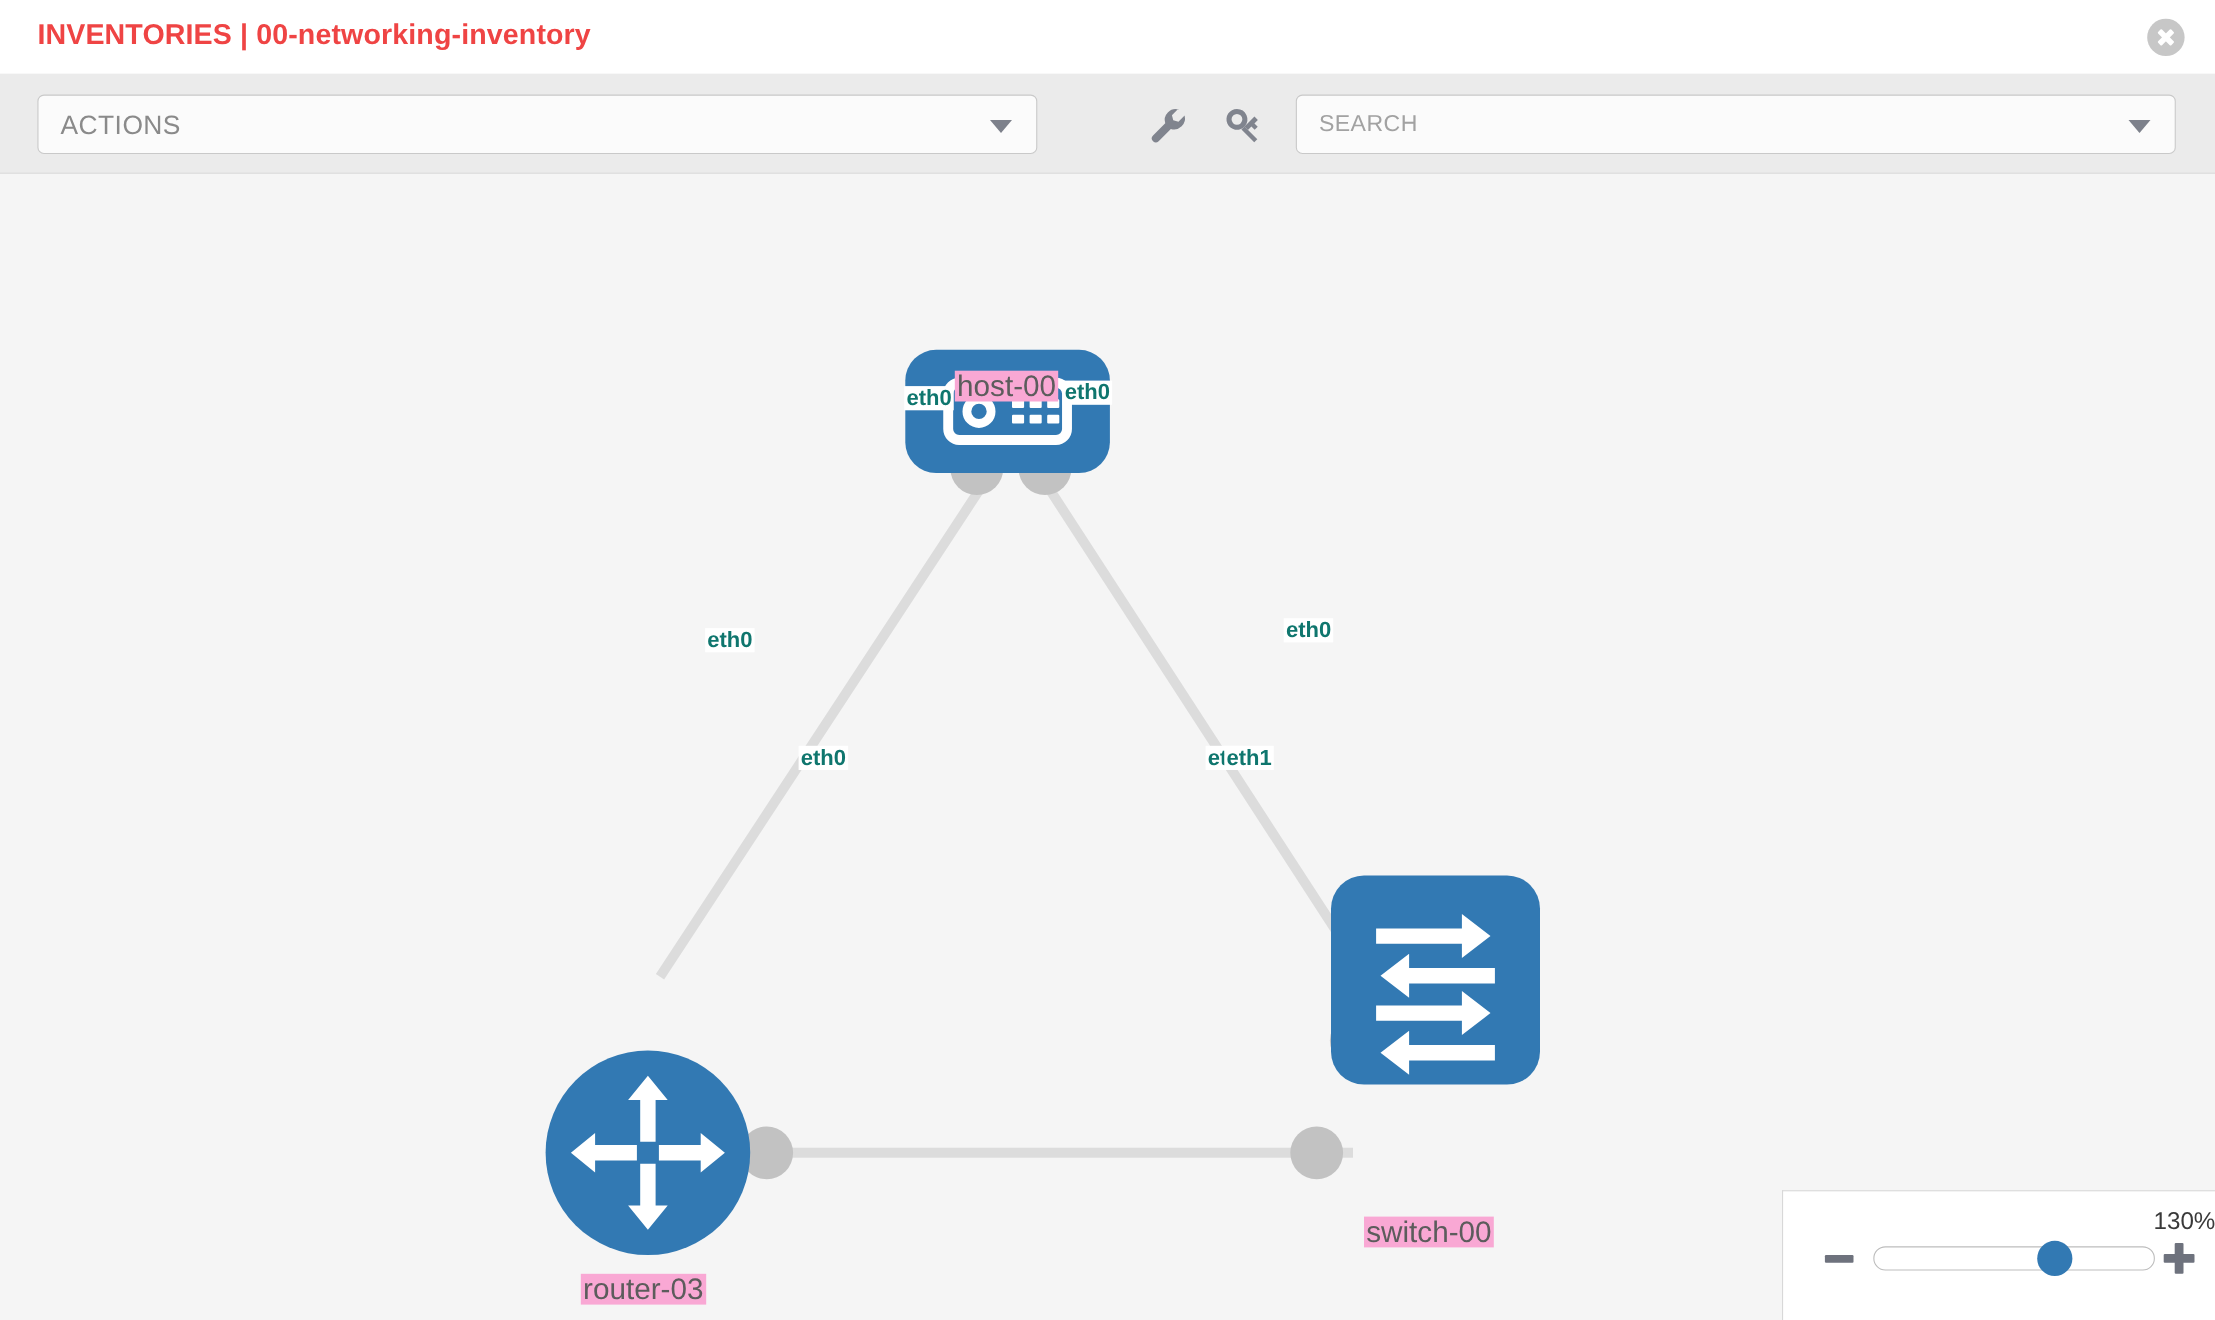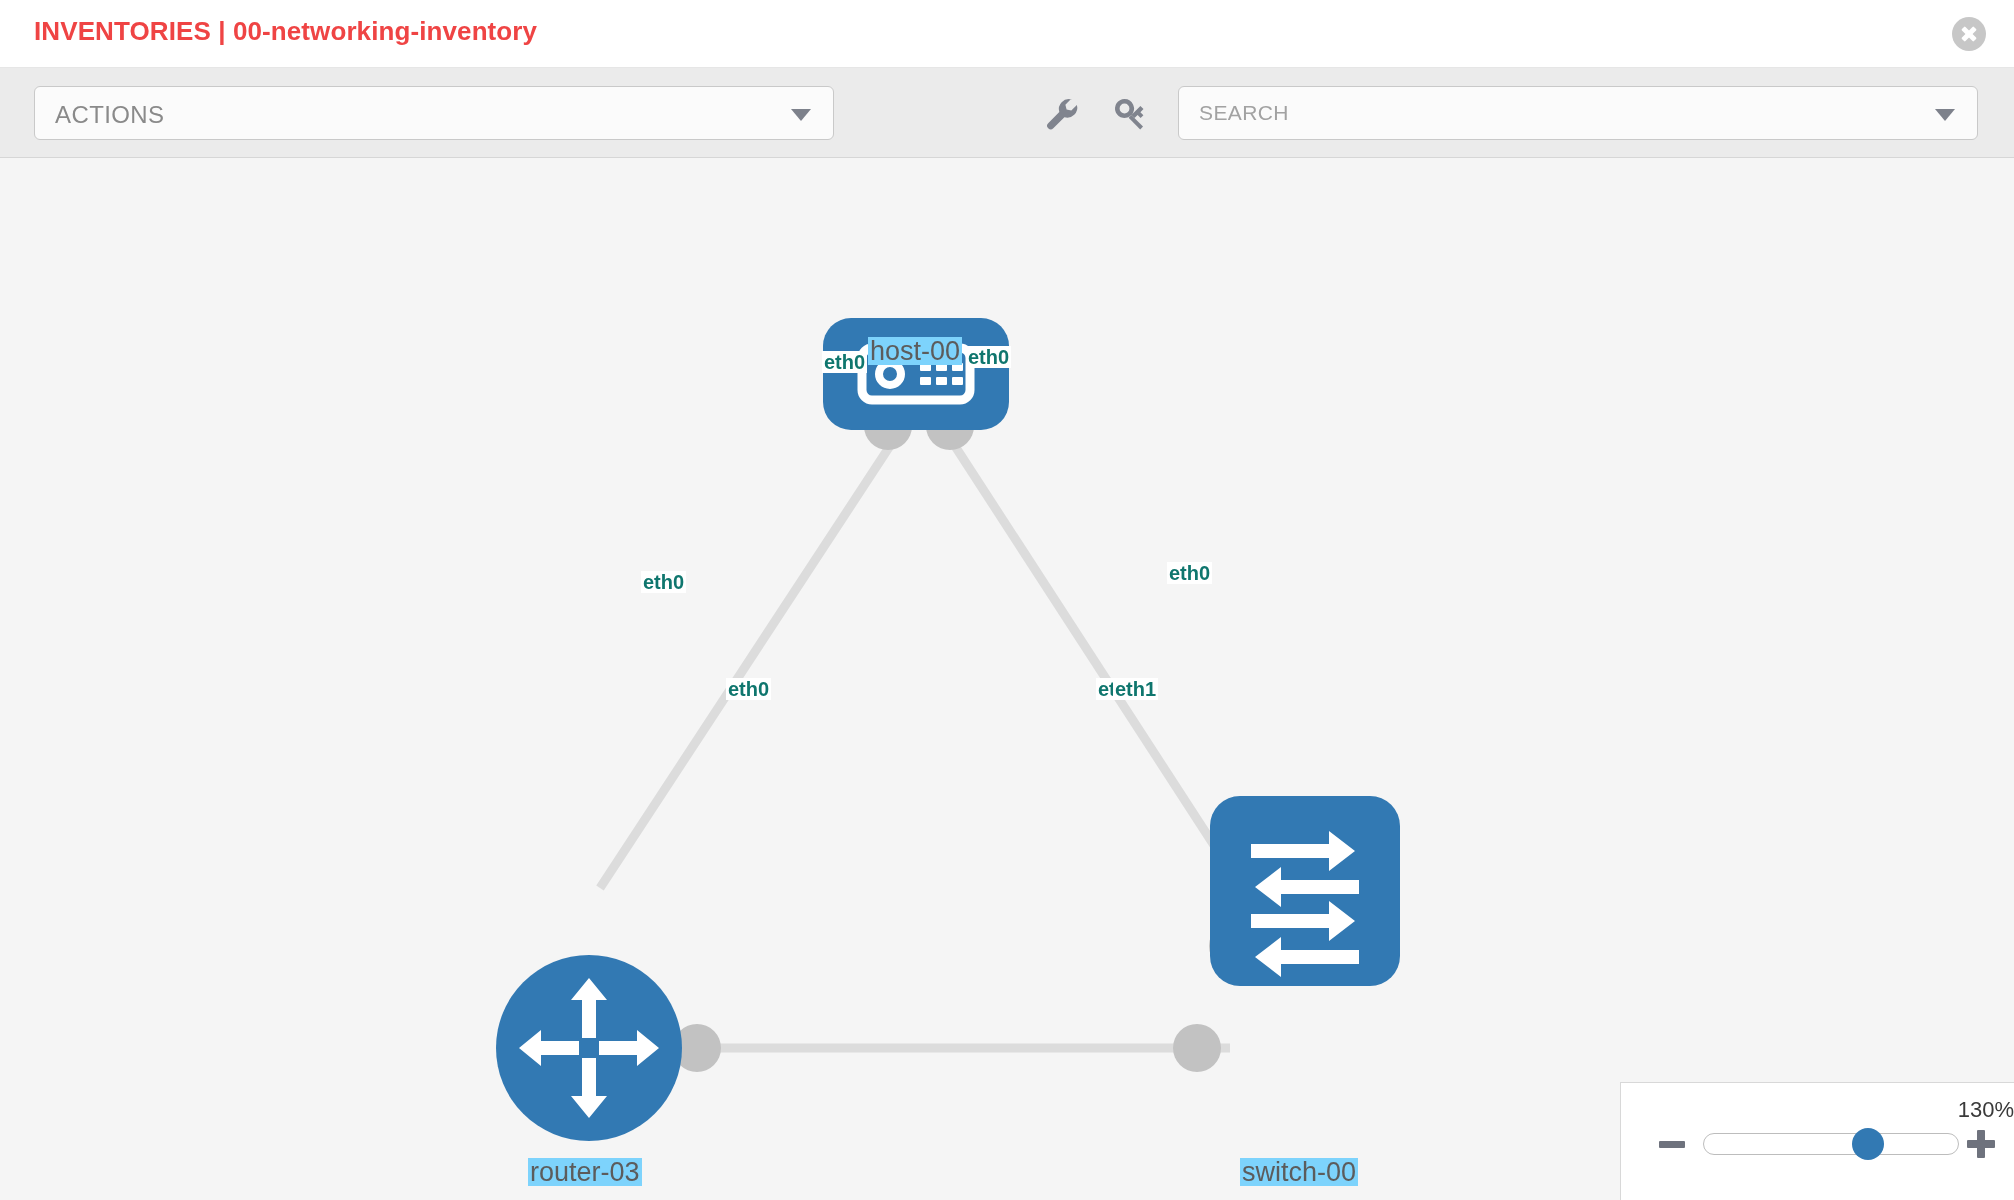--- a/index.html
+++ b/index.html
@@ -54,21 +54,21 @@
   
   .toolbar {
     position: absolute; left: 0; top: 68px;
     width: 2014px; height: 90px;
     background: #ebebeb;
     border-bottom: 1px solid #d6d6d6;
     box-sizing: border-box;
   }
   .actions-select {
     position: absolute; left: 34px; top: 18px;
-    width: 800px; height: 54px;
+    width: 909px; height: 54px;
     background: #fbfbfb;
     border: 1px solid #c9c9c9;
     border-radius: 6px;
     box-sizing: border-box;
     cursor: pointer;
   }
   .actions-select .sel-label {
     position: absolute; left: 20px; top: 14px;
     font-size: 24px; color: #8a8a8a;
     letter-spacing: 0.4px;
@@ -117,21 +117,21 @@
   .topology-svg {
     position: absolute; left: 0; top: 0;
     width: 2014px; height: 1042px;
   }
 
   
   .node-label {
     position: absolute;
     font-size: 27px;
     color: #5c5c5c;
-    background: #7dd3fc;
+    background: #f9a8d4;
     white-space: nowrap;
     padding: 0 2px;
     line-height: 1.05;
   }
   .edge-label {
     position: absolute;
     font-size: 20px;
     color: #0f766e;
     background: #ffffff;
     white-space: nowrap;
@@ -297,21 +297,21 @@
     <div class="edge-label" style="left:822px; top:193px;">eth0</div>
     <div class="edge-label" style="left:966px; top:188px;">eth0</div>
     <div class="edge-label" style="left:641px; top:413px;">eth0</div>
     <div class="edge-label" style="left:1167px; top:404px;">eth0</div>
     <div class="edge-label" style="left:726px; top:520px;">eth0</div>
     <div class="edge-label" style="left:1096px; top:520px;">eth</div>
     <div class="edge-label" style="left:1113px; top:520px;text-align:right;">eth1</div>
 
     <div class="node-label" style="left:868px; top:179px;">host-00</div>
     <div class="node-label" style="left:528px; top:1000px;">router-03</div>
-    <div class="node-label" style="left:1240px; top:1000px;text-align:right;">switch-00</div>
+    <div class="node-label" style="left:1240px; top:948px;text-align:right;">switch-00</div>
 
   </div>
 
   <div class="zoom-panel">
     <div class="zoom-value">130%</div>
     <div class="zoom-minus"></div>
     <div class="zoom-slider">
       <div class="zoom-handle" id="zoom-handle" style="left: 148px;"></div>
     </div>
     <div class="zoom-plus"></div>

